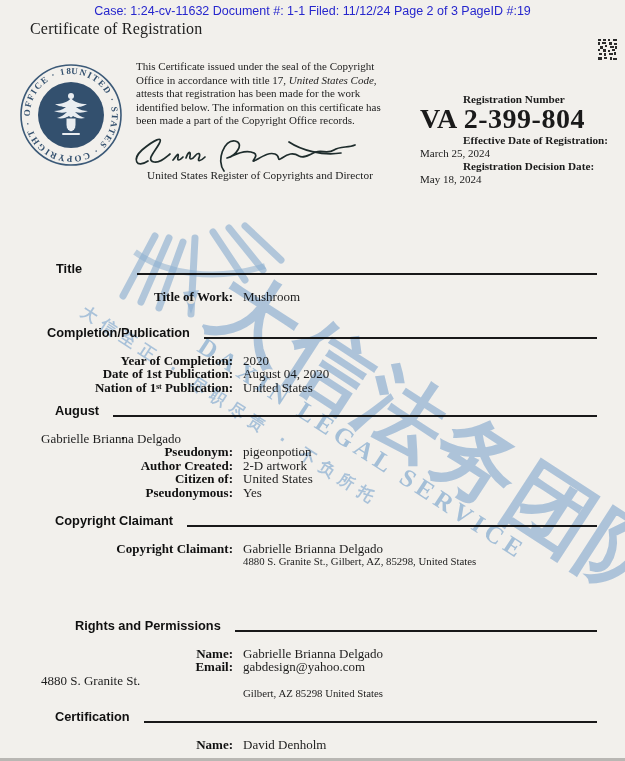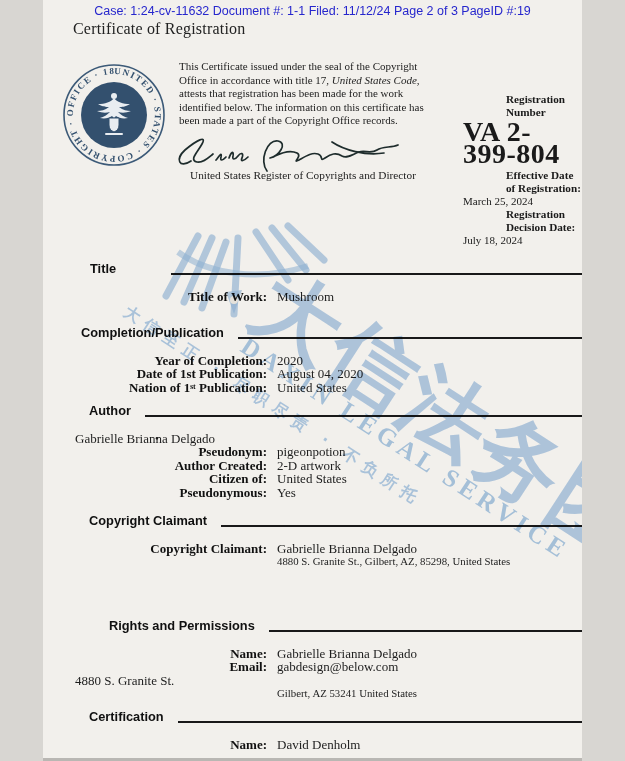--- a/index.html
+++ b/index.html
@@ -1,17 +1,17 @@
 <!DOCTYPE html>
 <html><head>
 <meta charset="utf-8">
 <style>
   html,body{margin:0;padding:0;background:#d8d6d2;}
   .page{
-    position:relative;width:539px;height:761px;margin:0 auto;
+    position:relative;width:625px;height:761px;margin:0 auto;
     background:#f2f0ec;overflow:hidden;
     font-family:"Liberation Serif", serif;color:#1a1a1a;
   }
   .page::after{ 
     content:"";position:absolute;left:0;bottom:0;width:100%;height:3px;
     background:#b9b7b3;
   }
   .case-header{
     position:absolute;top:4px;left:0;width:100%;text-align:center;
     font-family:"Liberation Sans", sans-serif;font-size:12.5px;color:#2626cd;
@@ -26,21 +26,21 @@
     position:absolute;top:60px;left:136px;width:260px;
     font-size:11px;line-height:13.6px;color:#222;
   }
   .cert-par .it{font-style:italic;}
   .reg-block{position:absolute;top:93px;left:420px;font-size:11px;line-height:13px;}
   .reg-label{font-weight:bold;font-size:11.2px;margin-left:43px;}
   .reg-number{font-weight:bold;font-size:28px;letter-spacing:.5px;margin:2px 0 4px 0;line-height:22px;}
   .sig{position:absolute;top:131px;left:126px;}
   .sig-title{position:absolute;top:169px;left:147px;font-size:11.3px;color:#222;}
 
-  .section{position:absolute;left:32px;width:556px;}
+  .section{position:absolute;left:41px;width:556px;}
   .sec-head{display:flex;align-items:flex-end;}
   .sec-head .h{
     font-family:"Liberation Sans", sans-serif;font-weight:bold;font-size:12.8px;
     color:#101010;white-space:nowrap;padding-left:14px;
   }
   .sec-head .rule{flex:1;border-bottom:2px solid #191919;margin-left:14px;margin-bottom:1px;}
   .sec-title .h{padding-left:15px;}
   .sec-title .rule{margin-left:55px;}
   .sec-completion .h{padding-left:6px;}
   .sec-rights .h{padding-left:34px;}
@@ -136,21 +136,21 @@
   </div>
 
   <div class="cert-par"><span>This Certificate issued under the seal of the Copyright Office in accordance with title 17, </span><span class="it">United States Code</span><span>, attests that registration has been made for the work identified below. The information on this certificate has been made a part of the Copyright Office records.</span></div>
 
   <div class="reg-block">
     <div class="reg-label">Registration Number</div>
     <div class="reg-number">VA 2-399-804</div>
     <div class="reg-label">Effective Date of Registration:</div>
     <div>March 25, 2024</div>
     <div class="reg-label">Registration Decision Date:</div>
-    <div>July 18, 2024</div>
+    <div>May 18, 2024</div>
   </div>
 
   <div class="sig" title="Shira Perlmutter">
     <svg width="240" height="44" viewBox="0 0 240 44">
       <g stroke="#1e2c2c" stroke-width="1.7" fill="none" stroke-linecap="round">
         <path d="M22,30 C10,38 6,28 16,19 C28,9 38,4 33,13 C28,22 20,29 28,31 C34,32 39,27 44,23 M47,29 C51,24 53,21 52,26 C51,30 53,30 57,26 M60,27 C62,21 65,19 64,25 C63,29 66,29 69,25 C72,21 75,22 73,27 C71,31 75,30 79,26"></path>
         <path d="M98,40 C90,30 98,8 109,10 C119,12 110,25 101,27 M106,25 C114,21 122,19 128,22 C134,25 122,33 130,29 C137,25 143,21 149,23 C155,25 150,31 156,27 C162,23 167,21 173,25 C178,28 184,23 190,21 C196,19 202,23 208,19 C214,15 222,17 229,14"></path>
         <path d="M163,11 C175,19 196,25 215,22"></path>
       </g>
     </svg>
@@ -186,21 +186,21 @@
       </div>
       <div class="row">
         <span class="lab">Nation of 1ˢᵗ Publication:</span>
         <span class="val">United States</span>
       </div>
     </div>
   </div>
 
   <div class="section pos-author">
     <div class="sec-head">
-        <span class="h">Author</span>
+        <span class="h">August</span>
         <span class="rule"></span>
       </div>
     <div class="rows">
       <span class="bullet">•</span>
       <div class="row">
         <span class="val">Gabrielle Brianna Delgado</span>
       </div>
       <div class="row">
         <span class="lab">Pseudonym:</span>
         <span class="val">pigeonpotion</span>
@@ -239,26 +239,26 @@
         <span class="h">Rights and Permissions</span>
         <span class="rule"></span>
       </div>
     <div class="rows">
       <div class="row">
         <span class="lab">Name:</span>
         <span class="val">Gabrielle Brianna Delgado</span>
       </div>
       <div class="row">
         <span class="lab">Email:</span>
-        <span class="val">gabdesign@below.com</span>
+        <span class="val">gabdesign@yahoo.com</span>
       </div>
       <div class="row">
         <span class="val">4880 S. Granite St.</span>
       </div>
-      <div class="val2">Gilbert, AZ 53241 United States</div>
+      <div class="val2">Gilbert, AZ 85298 United States</div>
     </div>
   </div>
 
   <div class="section pos-cert">
     <div class="sec-head">
         <span class="h">Certification</span>
         <span class="rule"></span>
       </div>
     <div class="rows">
       <div class="row">

